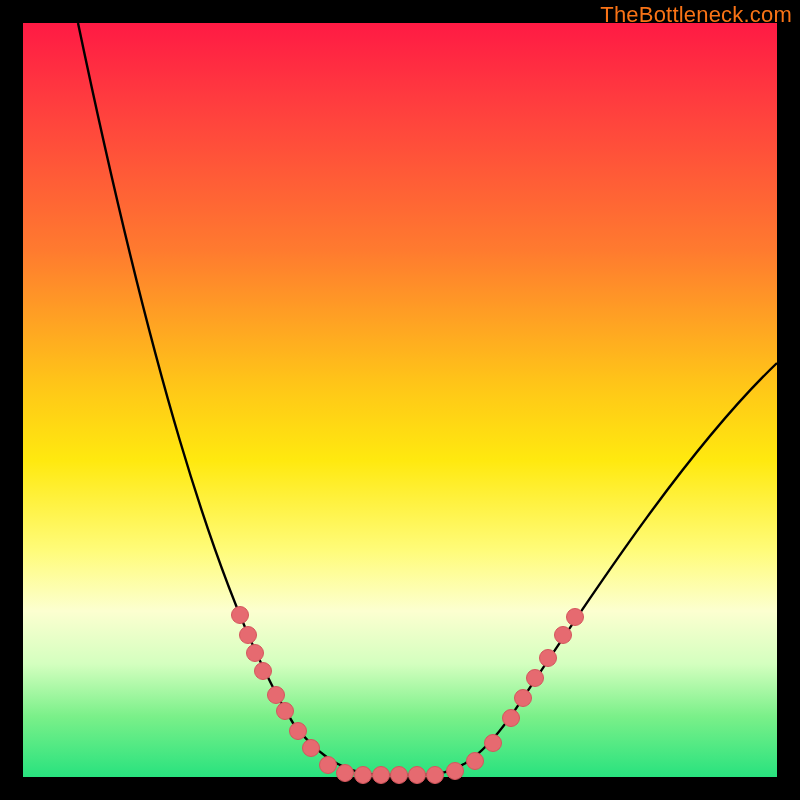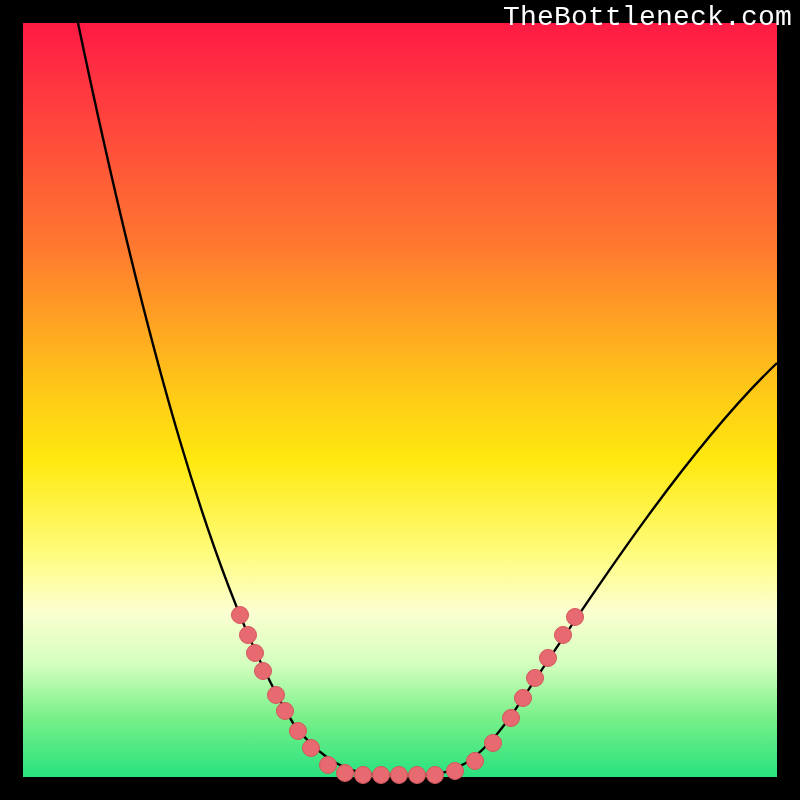--- a/index.html
+++ b/index.html
@@ -41,23 +41,23 @@
     left: 0;
     top: 0;
     width: 754px;
     height: 754px;
     overflow: visible;
   }
   .watermark {
     position: absolute;
     top: 2px;
     right: 8px;
-    font-family: Liberation Mono, monospace;
-    font-size: 28px;
-    color: #ffffff;
+    font-family: Liberation Sans, sans-serif;
+    font-size: 22px;
+    color: #f97316;
     letter-spacing: 0.2px;
     user-select: none;
   }
 </style>
 </head>
 <body>
 
 <div class="frame">
 
   <div class="plot-area">

